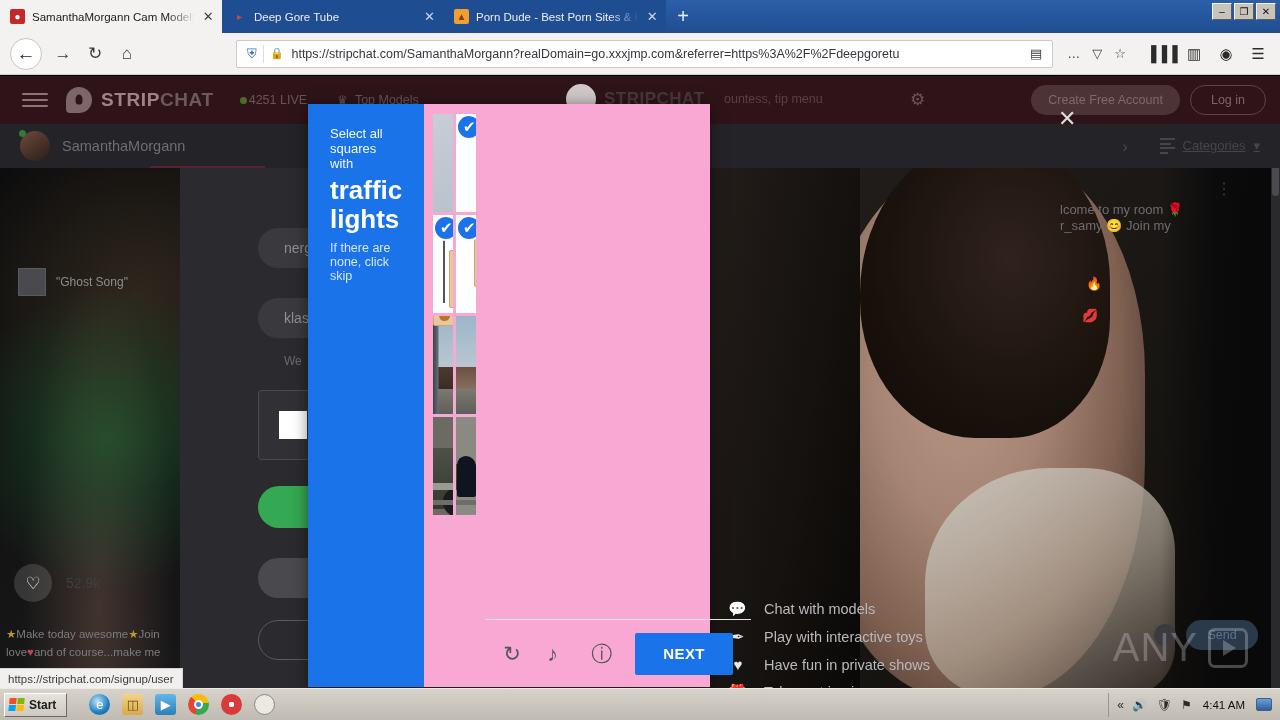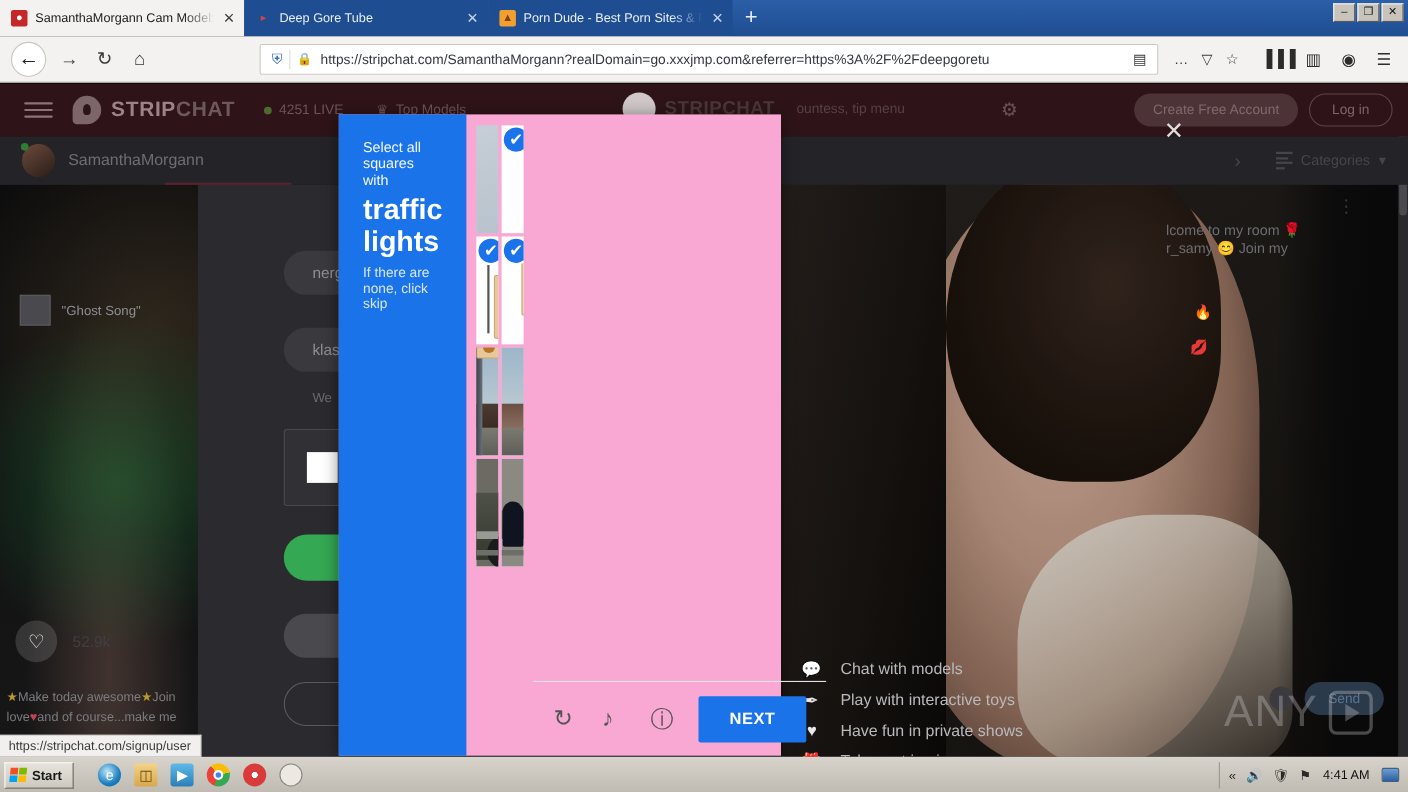--- a/index.html
+++ b/index.html
@@ -102,21 +102,21 @@
   .logo-mark {
     width: 26px; height: 26px; border-radius: 50% 50% 50% 4px; background: #7c666a;
     position: relative;
   }
   .logo-mark::after {
     content:""; position:absolute; left:50%; top:50%; transform:translate(-50%,-55%);
     width:7px; height:10px; border-radius:50% 50% 40% 40%; background:#2e1418;
   }
   .logo-text { font-size: 19px; font-weight: 700; letter-spacing: .6px; color: #9d8387; }
   .logo-text .dim { color: #6d585c; }
-  .nav-live { display: flex; align-items: center; gap: 7px; margin-left: 26px; font-size: 12.5px; color: #6b5458; }
+  .nav-live { display: flex; align-items: center; gap: 2px; margin-left: 26px; font-size: 12.5px; color: #6b5458; }
   .live-dot { width: 7px; height: 7px; border-radius: 50%; background: #4f6b2b; }
   .nav-topmodels { display: flex; align-items: center; gap: 7px; margin-left: 30px; font-size: 12.5px; color: #6b5458; }
   .crown { font-size: 12px; color: #6b5458; }
   .nav-center-logo {
     position:absolute; left: 566px; top: 8px; display:flex; align-items:center; gap:8px;
     color:#4a373a; font-size:17px; font-weight:700; letter-spacing:.5px;
   }
   .nav-center-logo .circ { width:30px; height:30px; border-radius:50%; background:#cfc7c8; }
   .nav-tipmenu { position:absolute; left: 724px; top: 16px; font-size:12.5px; color:#564145; }
   .nav-settings { position:absolute; left: 910px; top: 13px; color:#6b5458; font-size:17px; }
@@ -136,21 +136,21 @@
     background: #242428; display: flex; align-items: center; padding: 0 14px; z-index: 2;
   }
   .model-ava {
     width: 30px; height: 30px; border-radius: 50%; margin-left: 6px;
     background: linear-gradient(145deg,#6d4a3c,#2a1d18); position: relative;
   }
   .model-ava::after{content:"";position:absolute;left:-1px;top:-1px;width:7px;height:7px;border-radius:50%;background:#2e7d32;}
   .model-name { margin-left: 12px; font-size: 14.5px; color: #6e6e72; }
   .model-underline { position:absolute; left:150px; top:42px; width:115px; height:2px; background:#5a2230; }
   .cat-arrow { position: absolute; right: 152px; top: 13px; color: #48484c; font-size: 17px; }
-  .categories { position: absolute; right: 20px; top: 14px; display: flex; align-items: center; gap: 8px; color: #46464a; font-size: 13px; }
+  .categories { position: absolute; right: 20px; top: 14px; display: flex; align-items: center; gap: 8px; color: #46464a; font-size: 13px; text-decoration: underline; }
   .cat-lines { display: inline-flex; flex-direction: column; gap: 2.5px; width: 15px; }
   .cat-lines i { height: 2px; background: #46464a; display:block; }
   .cat-lines i:nth-child(1){width:15px} .cat-lines i:nth-child(2){width:11px} .cat-lines i:nth-child(3){width:15px} .cat-lines i:nth-child(4){width:8px}
 
   
   .video-col {
     position: absolute; left: 0; top: 92px; width: 180px; height: 520px;
     background: #121214; overflow: hidden;
   }
   .video-art {

